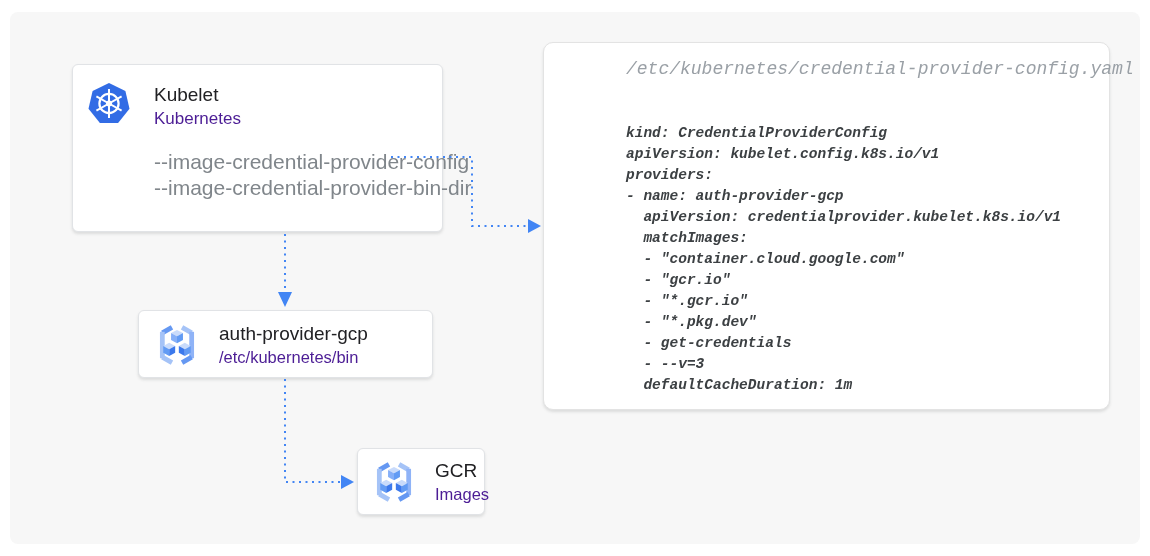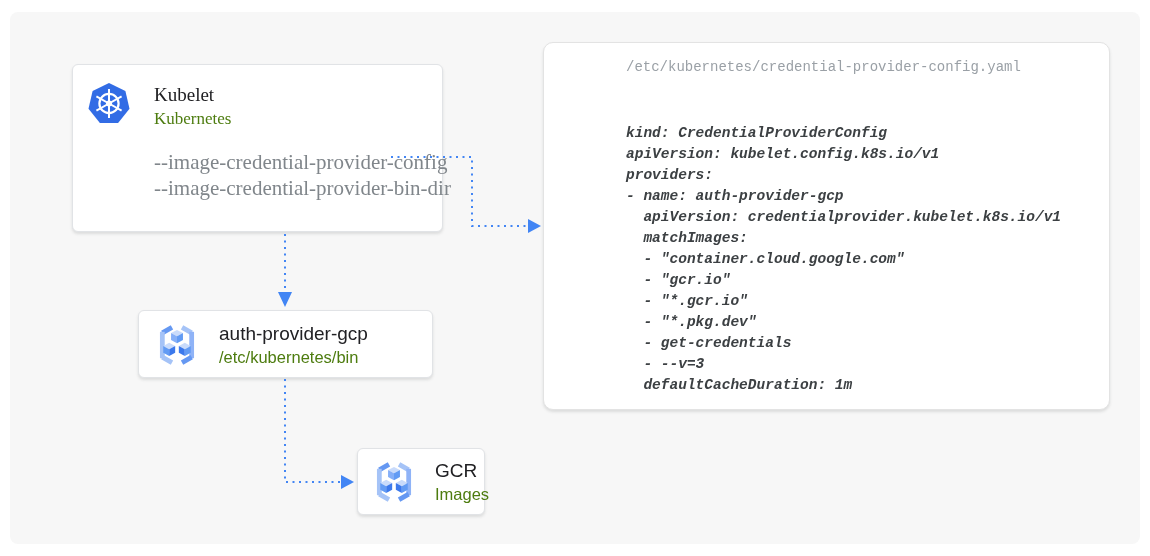--- a/index.html
+++ b/index.html
@@ -10,44 +10,44 @@
   .board { position:absolute; left:10px; top:12px; width:1130px; height:532px;
            background:#f7f7f7; border-radius:8px; }
 
   .card { position:absolute; background:#ffffff; border:1px solid #e1e3e6; border-radius:6px;
           box-shadow:0 2px 3px rgba(60,64,67,.14); }
 
   .node-icon { position:absolute; }
 
   .node-text { position:absolute; }
   .node-title { font-size:19px; line-height:25px; color:#212124; }
-  .node-sub   { font-size:17px; line-height:24px; color:#4d7c0f; }
+  .node-sub   { font-size:17px; line-height:24px; color:#4c1d95; }
 
-  .kubelet-card  { left:72px;  top:64px;  width:371px; height:168px;font-family:Liberation Serif, serif; }
+  .kubelet-card  { left:72px;  top:64px;  width:371px; height:168px; }
   .kubelet-card .node-icon { left:14px; top:16px; }
   .kubelet-card .node-text { left:81px; top:17px; }
   .flag-list { position:absolute; left:81px; top:84px; }
   .flag-line { font-size:21px; line-height:26px; color:#80868b; white-space:pre; }
 
   .auth-card { left:138px; top:310px; width:295px; height:68px;padding-left:16px; }
   .auth-card .node-icon { left:16px; top:12px; }
   .auth-card .node-text { left:80px; top:10px; }
   .auth-card .node-sub  { font-size:16.5px; line-height:22px; }
 
   .gcr-card  { left:357px; top:448px; width:128px; height:67px; }
   .gcr-card .node-icon { left:14px; top:11px; }
   .gcr-card .node-text { left:77px; top:9px; }
   .gcr-card .node-sub  { font-size:16.5px; line-height:22px; }
 
   .code-panel { position:absolute; left:543px; top:42px; width:567px; height:368px;
                 background:#ffffff; border:1px solid #e3e3e3; border-radius:10px;
                 box-shadow:0 2px 3px rgba(60,64,67,.14); }
   .code-filename { position:absolute; left:82px; top:16px;
-                   font-family:"Liberation Mono", monospace; 
-                   font-size:14px; color:#9aa0a6; white-space:pre; }
+                   font-family:"Liberation Mono", monospace; font-style:italic;
+                   font-size:18px; color:#9aa0a6; white-space:pre; }
   .code-body { position:absolute; left:82px; top:56px;
                font-family:"Liberation Mono", monospace; font-style:italic; font-weight:bold;
                font-size:14.5px; line-height:21px; color:#3c4043;margin-top:24px; }
   .code-line { white-space:pre; min-height:21px; }
 
   .connector-layer { position:absolute; left:0; top:0; width:1150px; height:556px;
                      pointer-events:none; }
 </style>
 </head>
 <body>

